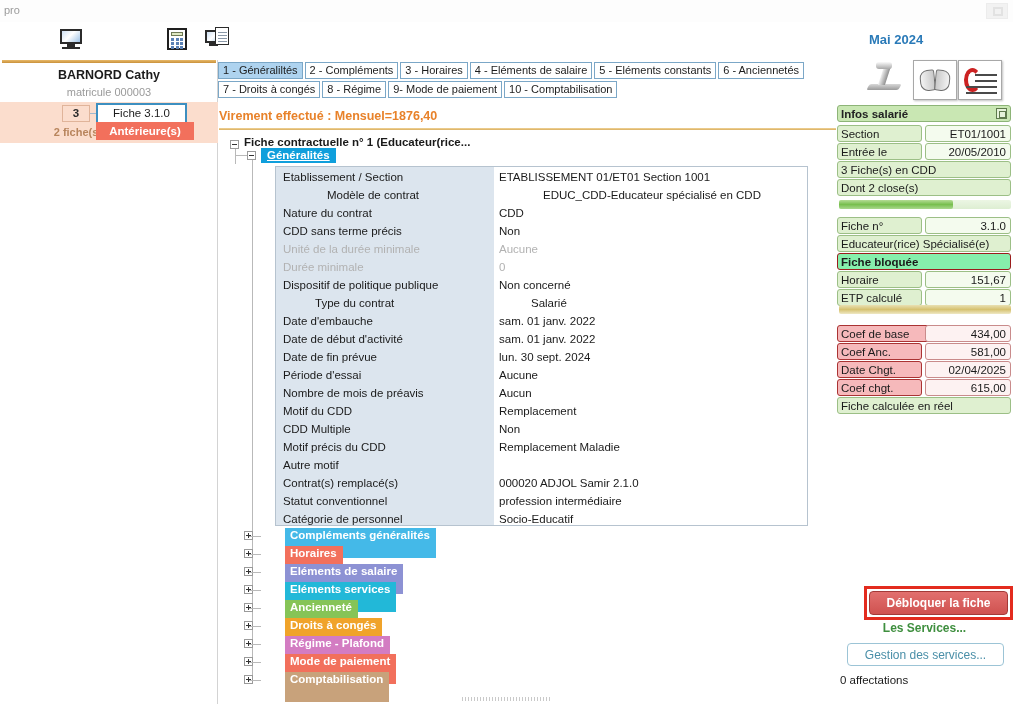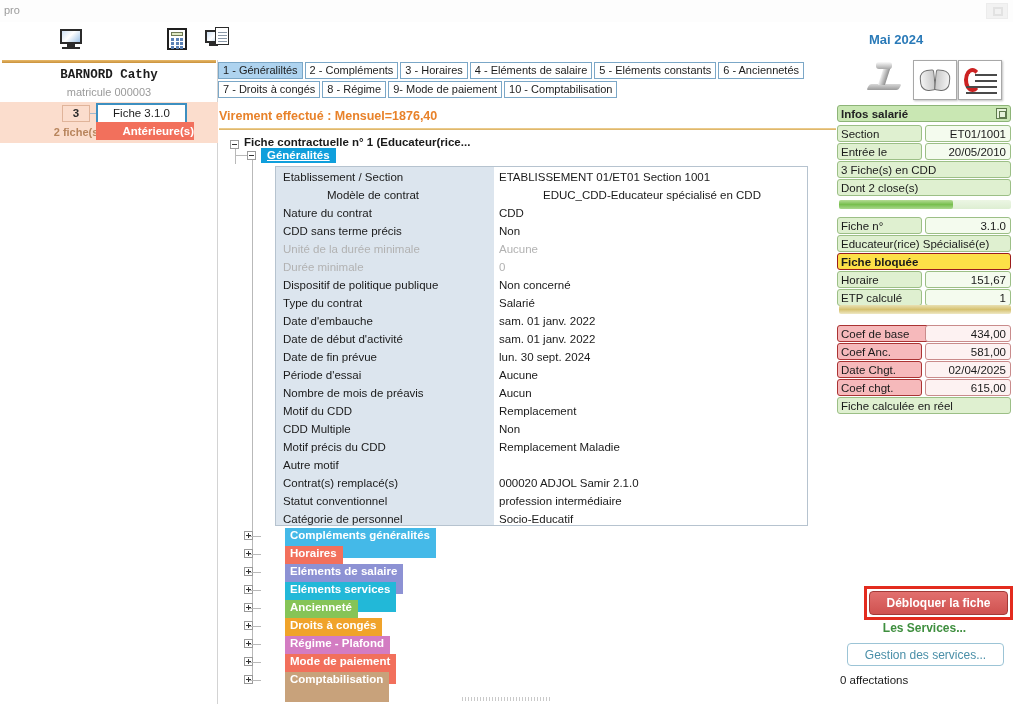--- a/index.html
+++ b/index.html
@@ -43,36 +43,36 @@
   .doc-page { position:absolute; left:10px; top:0px; width:14px; height:18px;
       background:#ffffff; border:1px solid #2b2b2b; }
   .doc-line { position:absolute; left:2px; width:9px; height:1px; background:#8a98a8; }
 
   
   .leftpanel { position:absolute; left:0; top:60px; width:218px; height:644px; background:#ffffff;
                border-right:1px solid #d3d3d3; }
   .gold-rule { position:absolute; left:2px; top:0px; width:214px; height:3px;
                background:linear-gradient(to bottom,#e8b96a,#c9913a); }
   .emp-name { position:absolute; left:0; top:8px; width:218px; text-align:center;
-              font-weight:bold; font-size:12.5px; color:#1c1c1c;font-family:Liberation Mono, monospace; }
+              font-weight:bold; font-size:12.5px; color:#1c1c1c; }
   .emp-mat { position:absolute; left:0; top:26px; width:218px; text-align:center;
              font-size:11px; color:#9a9a9a; }
   .peach-band { position:absolute; left:0; top:42px; width:218px; height:41px; background:#fbddcd; }
   .fiche-num { position:absolute; left:62px; top:45px; width:28px; height:17px;
                background:#fbddcd; border:1px solid #e0b49a; text-align:center;
                font-weight:bold; font-size:11.5px; line-height:15px; color:#2b2b2b; }
   .fiche-link { position:absolute; left:90px; top:53px; width:7px; height:1px; background:#9fb9cf; }
   .fiche-box { position:absolute; left:96px; top:43px; width:91px; height:21px;
                background:#ffffff; border:2px solid #3d8fc0; text-align:center;
                font-size:11.5px; line-height:17px; color:#1c1c1c; }
   .nb-fiches { position:absolute; left:22px; top:66px; width:80px; text-align:right;
                font-weight:bold; font-size:11px; color:#b8855d; }
   .anterieures { position:absolute; left:96px; top:62px; width:98px; height:18px;
                background:#f2705c; color:#ffffff; font-weight:bold; font-size:11.5px;
-               text-align:right; line-height:18px; }
+               text-align:center; line-height:18px; }
 
   
   .tabs { position:absolute; left:218px; top:62px; width:620px; height:45px; }
   .tab { display:inline-block; height:17px; line-height:15px; padding:0 4px;
          border:1px solid #7ba7c7; background:#ffffff; font-size:11px; color:#1c1c1c;
          margin:0 2px 2px 0; white-space:nowrap; }
   .tab.active { background:#aed3ef; }
 
   
   .banner { position:absolute; left:219px; top:109px; width:617px; height:18px;
@@ -143,21 +143,21 @@
   .ihead { background:#c9e7b3; border:1px solid #8db477; border-radius:3px;
            font-weight:bold; padding-left:3px; }
   .ihead-icon { position:absolute; right:3px; top:2px; width:11px; height:11px;
            border:1px solid #5e7a4c; background:#e6f3da; }
   .ihead-icon::after { content:""; position:absolute; left:2px; top:2px;
            width:5px; height:5px; border:1px solid #5e7a4c; }
   .ired-label { background:#f6b9bb; border:1px solid #a33; border-radius:3px;
            color:#1a1a1a; padding-left:3px; }
   .ired-value { background:#fdf2f2; border:1px solid #c98b8b; border-radius:3px;
            color:#1a1a1a; text-align:right; padding-right:4px; }
-  .iblocked { background:#fde047; border:1.5px solid #9b1c1c; border-radius:3px;
+  .iblocked { background:#86efac; border:1.5px solid #9b1c1c; border-radius:3px;
            font-weight:bold; padding-left:3px; color:#1a1a1a; }
 
   .pbar-green { position:absolute; left:3px; width:172px; height:9px;
      background:linear-gradient(to bottom,#ecf6e4,#ddeed2); border-radius:2px; }
   .pbar-green-fill { position:absolute; left:0; top:0; height:9px; border-radius:2px;
      background:linear-gradient(to bottom,#b4dc95,#78bf4f,#a9d88d); }
   .pbar-gold { position:absolute; left:3px; width:172px; height:9px; border-radius:2px;
      background:linear-gradient(to bottom,#e9e0b2,#d6c271,#efe8c4); }
 
   .unblock-frame { position:absolute; left:864px; top:586px; width:149px; height:34px;
@@ -270,21 +270,21 @@
           <div class="gvalue">Aucune</div>
         </div>
         <div class="grow dim" style="top: 91px;">
           <div class="glabel">Durée minimale</div>
           <div class="gvalue">0</div>
         </div>
         <div class="grow" style="top: 109px;">
           <div class="glabel">Dispositif de politique publique</div>
           <div class="gvalue">Non concerné</div>
         </div>
-        <div class="grow" style="top: 127px;">
+        <div class="grow" style="top: 127px; margin-left: 32px;">
           <div class="glabel">Type du contrat</div>
           <div class="gvalue">Salarié</div>
         </div>
         <div class="grow" style="top: 145px;">
           <div class="glabel">Date d'embauche</div>
           <div class="gvalue">sam. 01 janv. 2022</div>
         </div>
         <div class="grow" style="top: 163px;">
           <div class="glabel">Date de début d'activité</div>
           <div class="gvalue">sam. 01 janv. 2022</div>

